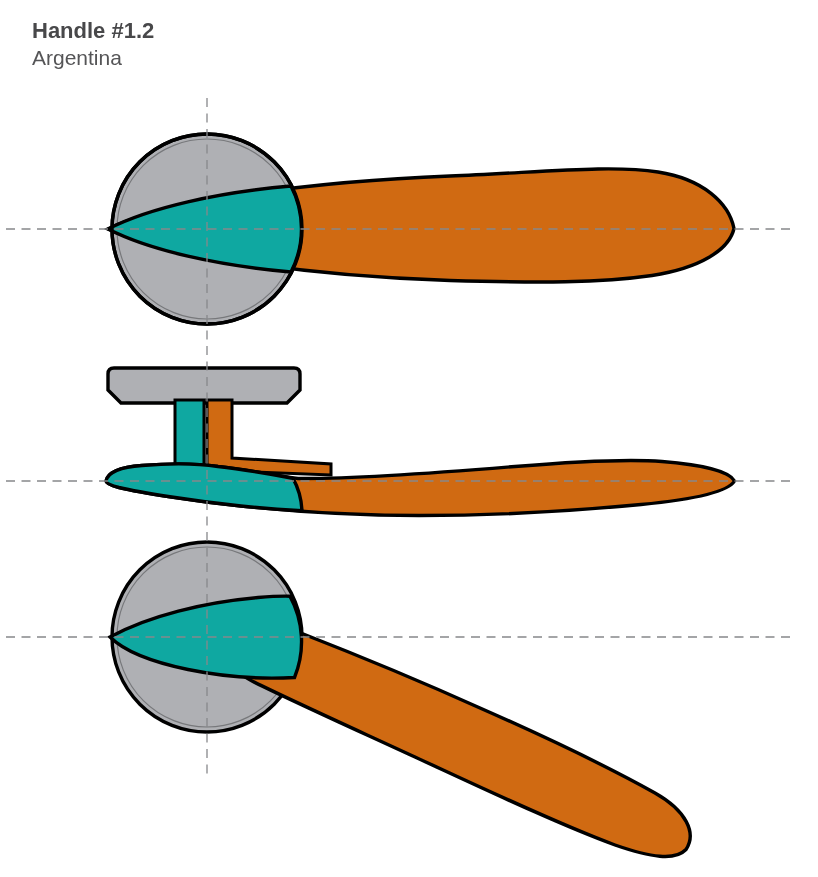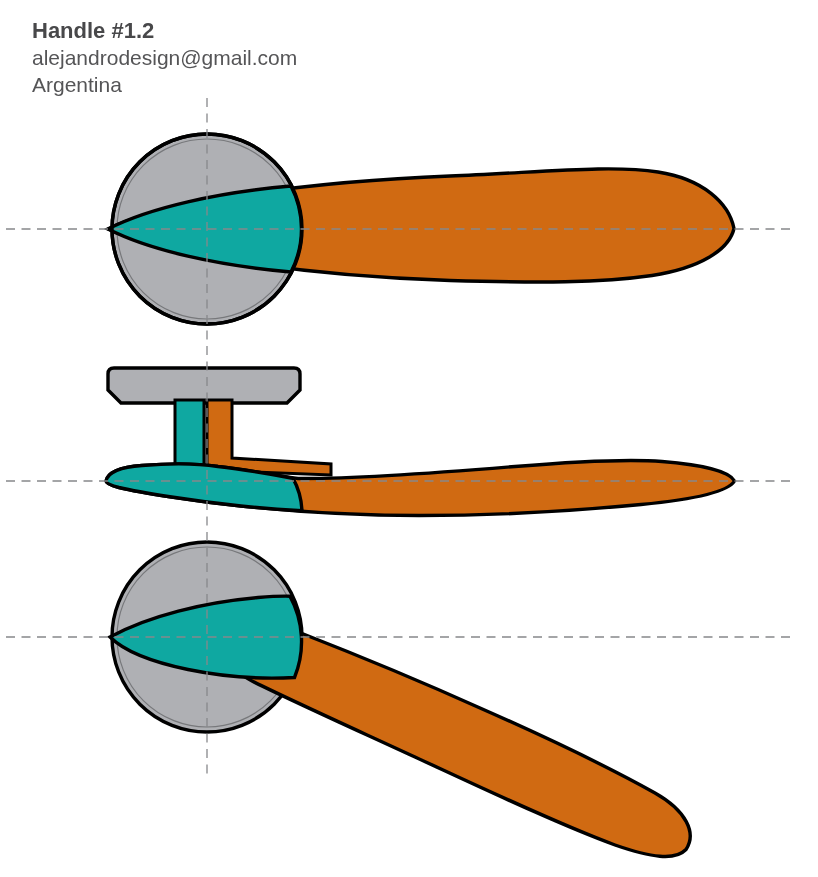--- a/index.html
+++ b/index.html
@@ -39,21 +39,20 @@
   .inner-ring  { fill: none; stroke: var(--inner-ring, #77787B); stroke-width: 1.2; }
   .centerline  { stroke: var(--centerline, #87888B); stroke-width: 1.3; stroke-dasharray: 9 6.5; fill: none; }
 </style>
 </head>
 <body>
 
 <div class="stage">
 
   <div class="credit-block">
     <div class="credit-title">Handle #1.2</div>
-    <div>alejandrodesign@gmail.com</div>
     <div>Argentina</div>
   </div>
 
   <svg width="818" height="877" viewBox="0 0 818 877">
 
     <g>
       <circle class="gray-part" cx="207" cy="229" r="95"></circle>
       <circle class="inner-ring" cx="207" cy="229" r="90"></circle>
       <path class="orange-part" d="M 108 229
                C 160 203, 300 182, 450 176

